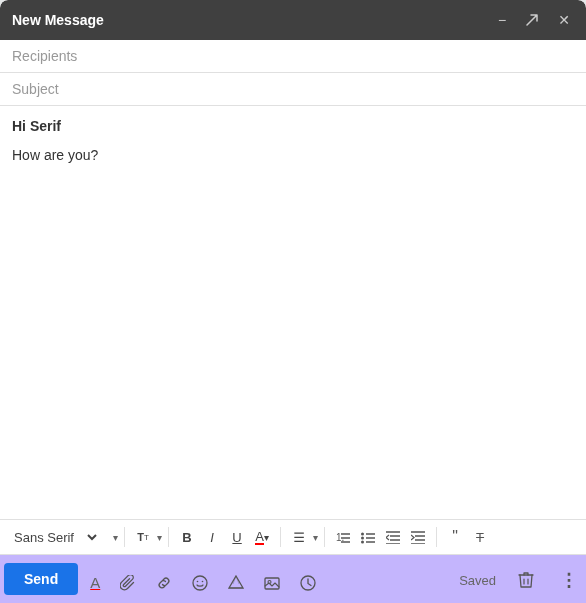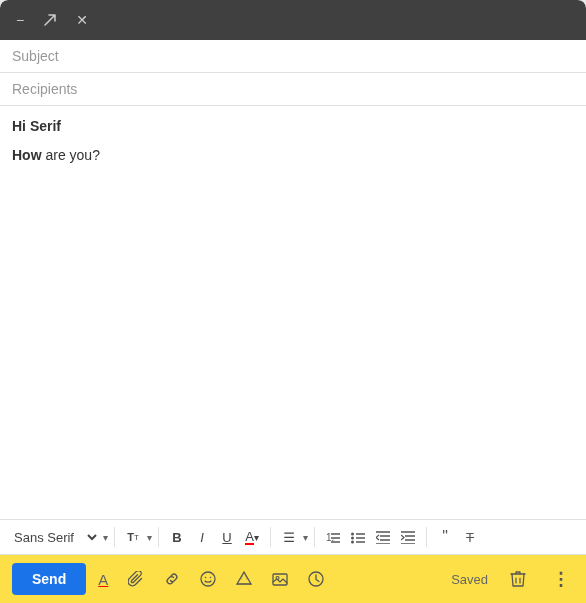--- a/index.html
+++ b/index.html
@@ -127,21 +127,21 @@
       color: #444;
       display: flex;
       align-items: center;
       justify-content: center;
       min-width: 24px;
     }
 
     .font-select-group {
       display: flex;
       align-items: center;
-      gap: 2px;
+      gap: 12px;
     }
 
     .font-select {
       border: none;
       outline: none;
       font-size: 13px;
       color: #444;
       background: transparent;
       cursor: pointer;
       padding: 2px;
@@ -152,23 +152,23 @@
       color: #666;
       margin-left: 1px;
     }
 
     .format-btn-bold { font-weight: bold; }
     .format-btn-italic { font-style: italic; }
     .format-btn-underline { text-decoration: underline; }
 
     .bottom-bar {
       display: flex;
-      align-items: center;
-      padding: 8px 12px;
-      background: #fde047;
+      align-items: flex-end;
+      padding: 8px 4px;
+      background: #c4b5fd;
       gap: 8px;
     }
 
     .send-btn {
       background: #1a73e8;
       color: #fff;
       border: none;
       padding: 8px 20px;
       border-radius: 4px;
       font-size: 14px;
@@ -218,43 +218,44 @@
       display: flex;
       align-items: center;
     }
   </style>
 </head>
 <body>
 
 <div class="compose-window">
 
   <div class="title-bar">
+    <span class="title-bar-title">New Message</span>
     <div class="title-bar-controls">
       <button class="title-bar-btn">−</button>
       <button class="title-bar-btn">
         <svg width="12" height="12" viewBox="0 0 12 12" fill="none" xmlns="http://www.w3.org/2000/svg">
           <path d="M1 11L11 1M11 1H5M11 1V7" stroke="#ccc" stroke-width="1.5" stroke-linecap="round"></path>
         </svg>
       </button>
       <button class="title-bar-btn">✕</button>
     </div>
   </div>
 
   <div class="field-row">
+    <input class="field-input" type="text" placeholder="Recipients" style="">
+  </div>
+
+  <div class="field-row">
     <input class="field-input" type="text" placeholder="Subject" style="">
-  </div>
-
-  <div class="field-row">
-    <input class="field-input" type="text" placeholder="Recipients" style="">
   </div>
 
   <div class="body-area" contenteditable="true" style="">
     <div class="body-line-greeting">Hi Serif</div>
     <div class="body-line-question">
-      <span class="how" style="font-weight:bold;">How</span><span> are you?</span>
+      <span class="how" style="font-weight:normal;">How</span><span> are you?</span>
     </div>
   </div>
 
   <div class="formatting-toolbar">
 
     <div class="font-select-group">
       <select class="font-select">
         <option>Sans Serif</option>
         <option>Serif</option>
         <option>Monospace</option>

